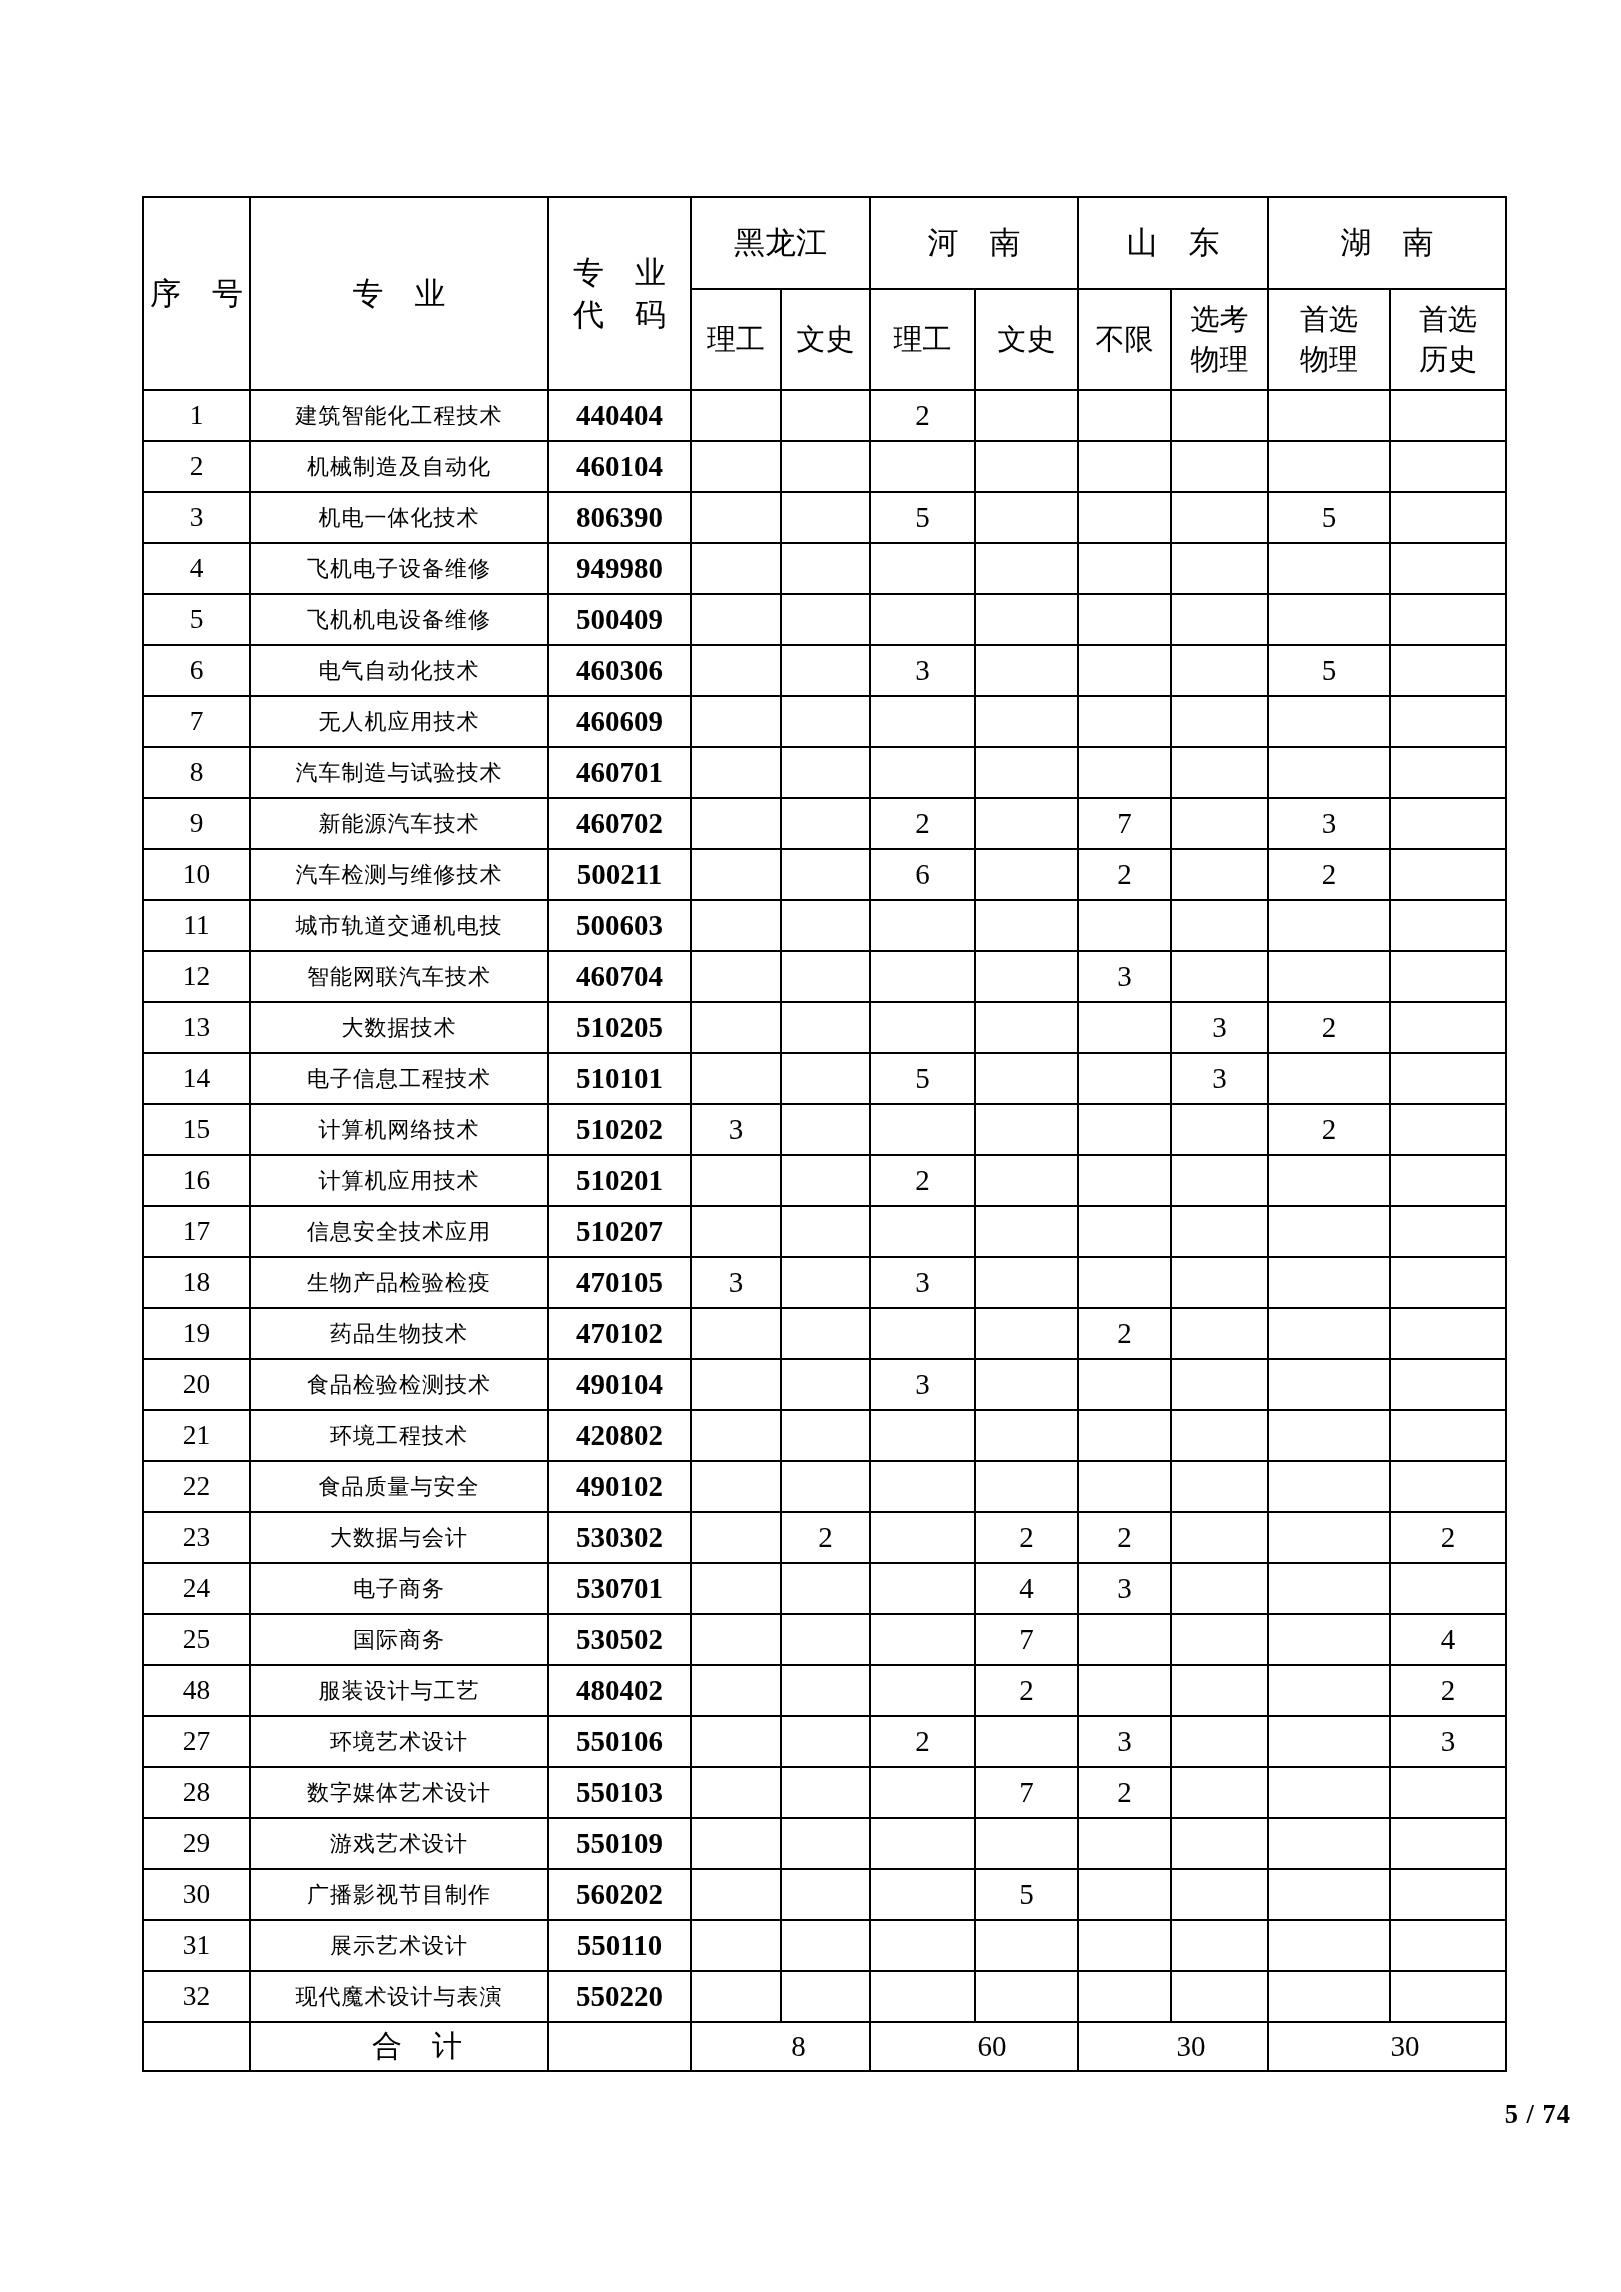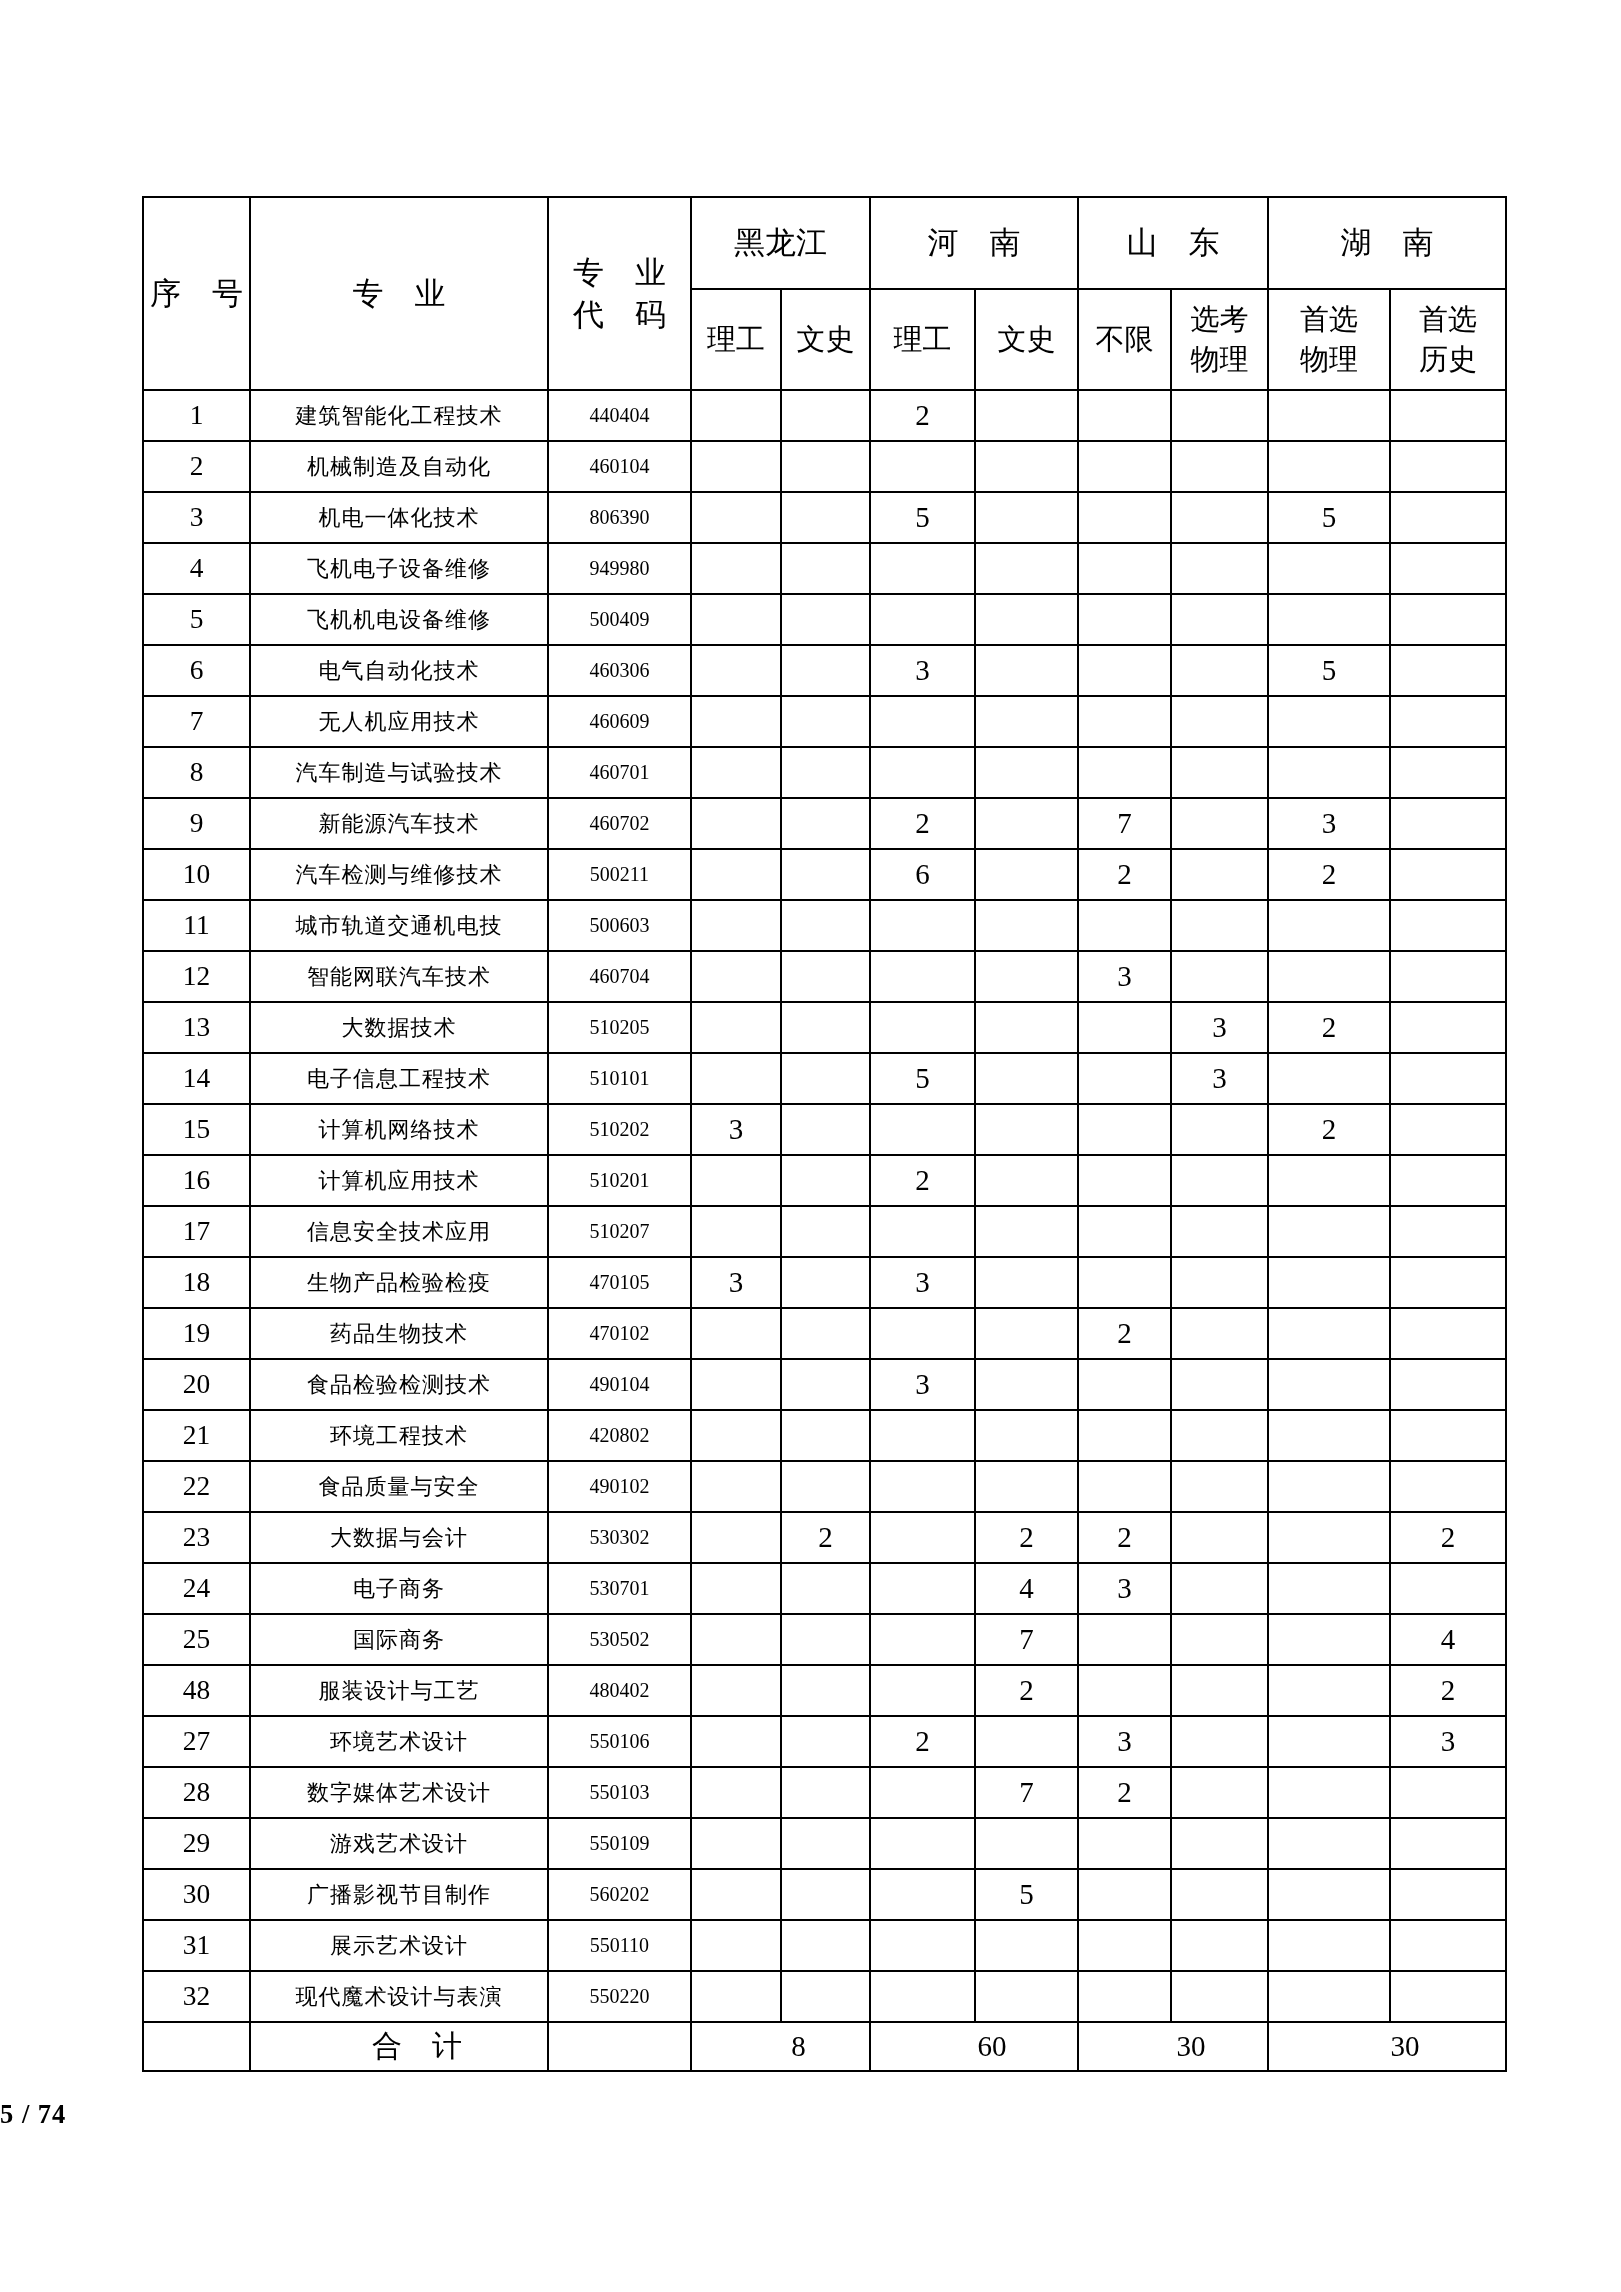--- a/index.html
+++ b/index.html
@@ -20,28 +20,28 @@
     padding:0;overflow:hidden;
     color:#000;
   }
   tr.hrow1 td{height:90px;font-size:31px;}
   tr.hrow2 td{height:99px;font-size:29px;}
   td.hspan{font-size:31px;}
   .line{display:block;line-height:1.35;}
   tbody.rows td{height:49px;}
   td.seq-cell{font-size:27.4px;}
   td.major-cell{font-size:22px;letter-spacing:1px;}
-  td.code-cell{font-size:20px;font-weight:normal;}
+  td.code-cell{font-size:29px;font-weight:bold;}
   td.value-cell{font-size:29px;}
   tr.total-row td{height:47px;padding-left:36px;}
   td.total-label-cell{font-size:30px;}
   td.total-value-cell{font-size:29px;}
   .page-number{
     position:absolute;top:2099px;left:0;width:1571px;
-    text-align:left;font-size:26.5px;font-weight:bold;
+    text-align:right;font-size:26.5px;font-weight:bold;
     letter-spacing:1px;
   }
 </style>
 </head>
 <body>
 
 <div class="page">
 
   <table class="plan-table">
     <colgroup>

